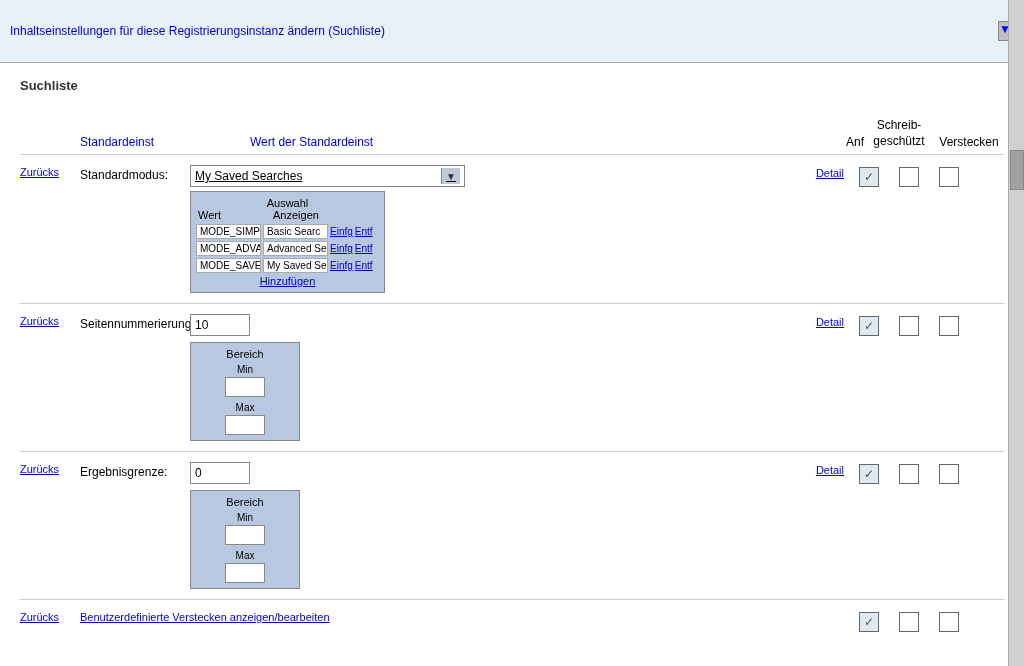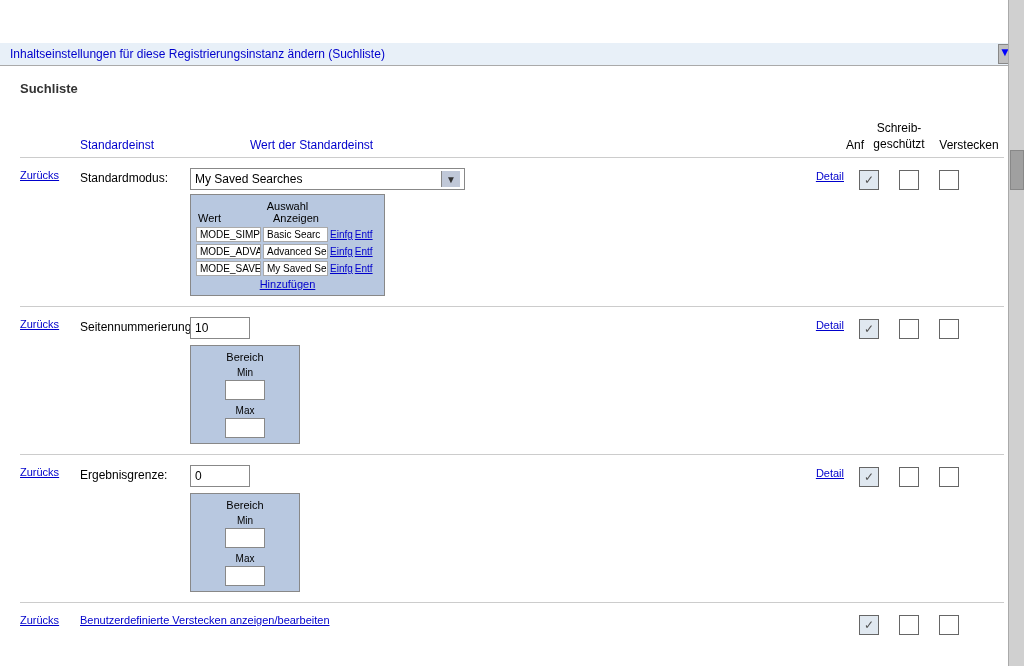--- a/index.html
+++ b/index.html
@@ -5,27 +5,26 @@
     * { box-sizing: border-box; margin: 0; padding: 0; }
     body {
       font-family: Arial, sans-serif;
       font-size: 12px;
       background: #fff;
       color: #000;
     }
     .window-title {
       background: #e8f0f8;
       border-bottom: 1px solid #aaa;
-      padding: 1px 10px;
+      padding: 21px 10px;
       font-size: 12px;
       color: #00f;
       display: flex;
       justify-content: space-between;
       align-items: center;
-      margin-top: 43px;
     }
     .window-title-text { color: #0000cc; }
     .scroll-indicator {
       background: #c0c0c0;
       width: 16px;
       height: 20px;
       border: 1px solid #888;
       cursor: pointer;
     }
     .main-content {
@@ -83,20 +82,21 @@
       width: 275px;
       border: 1px solid #888;
       background: #fff;
       padding: 2px 4px;
       font-size: 12px;
       display: flex;
       align-items: center;
       justify-content: space-between;
       cursor: pointer;
       height: 22px;
+      text-decoration: underline;
     }
     .select-dropdown-arrow {
       color: #333;
       font-size: 10px;
       background: #c0c8d8;
       padding: 1px 4px;
       border-left: 1px solid #888;
       height: 100%;
       display: flex;
       align-items: center;

